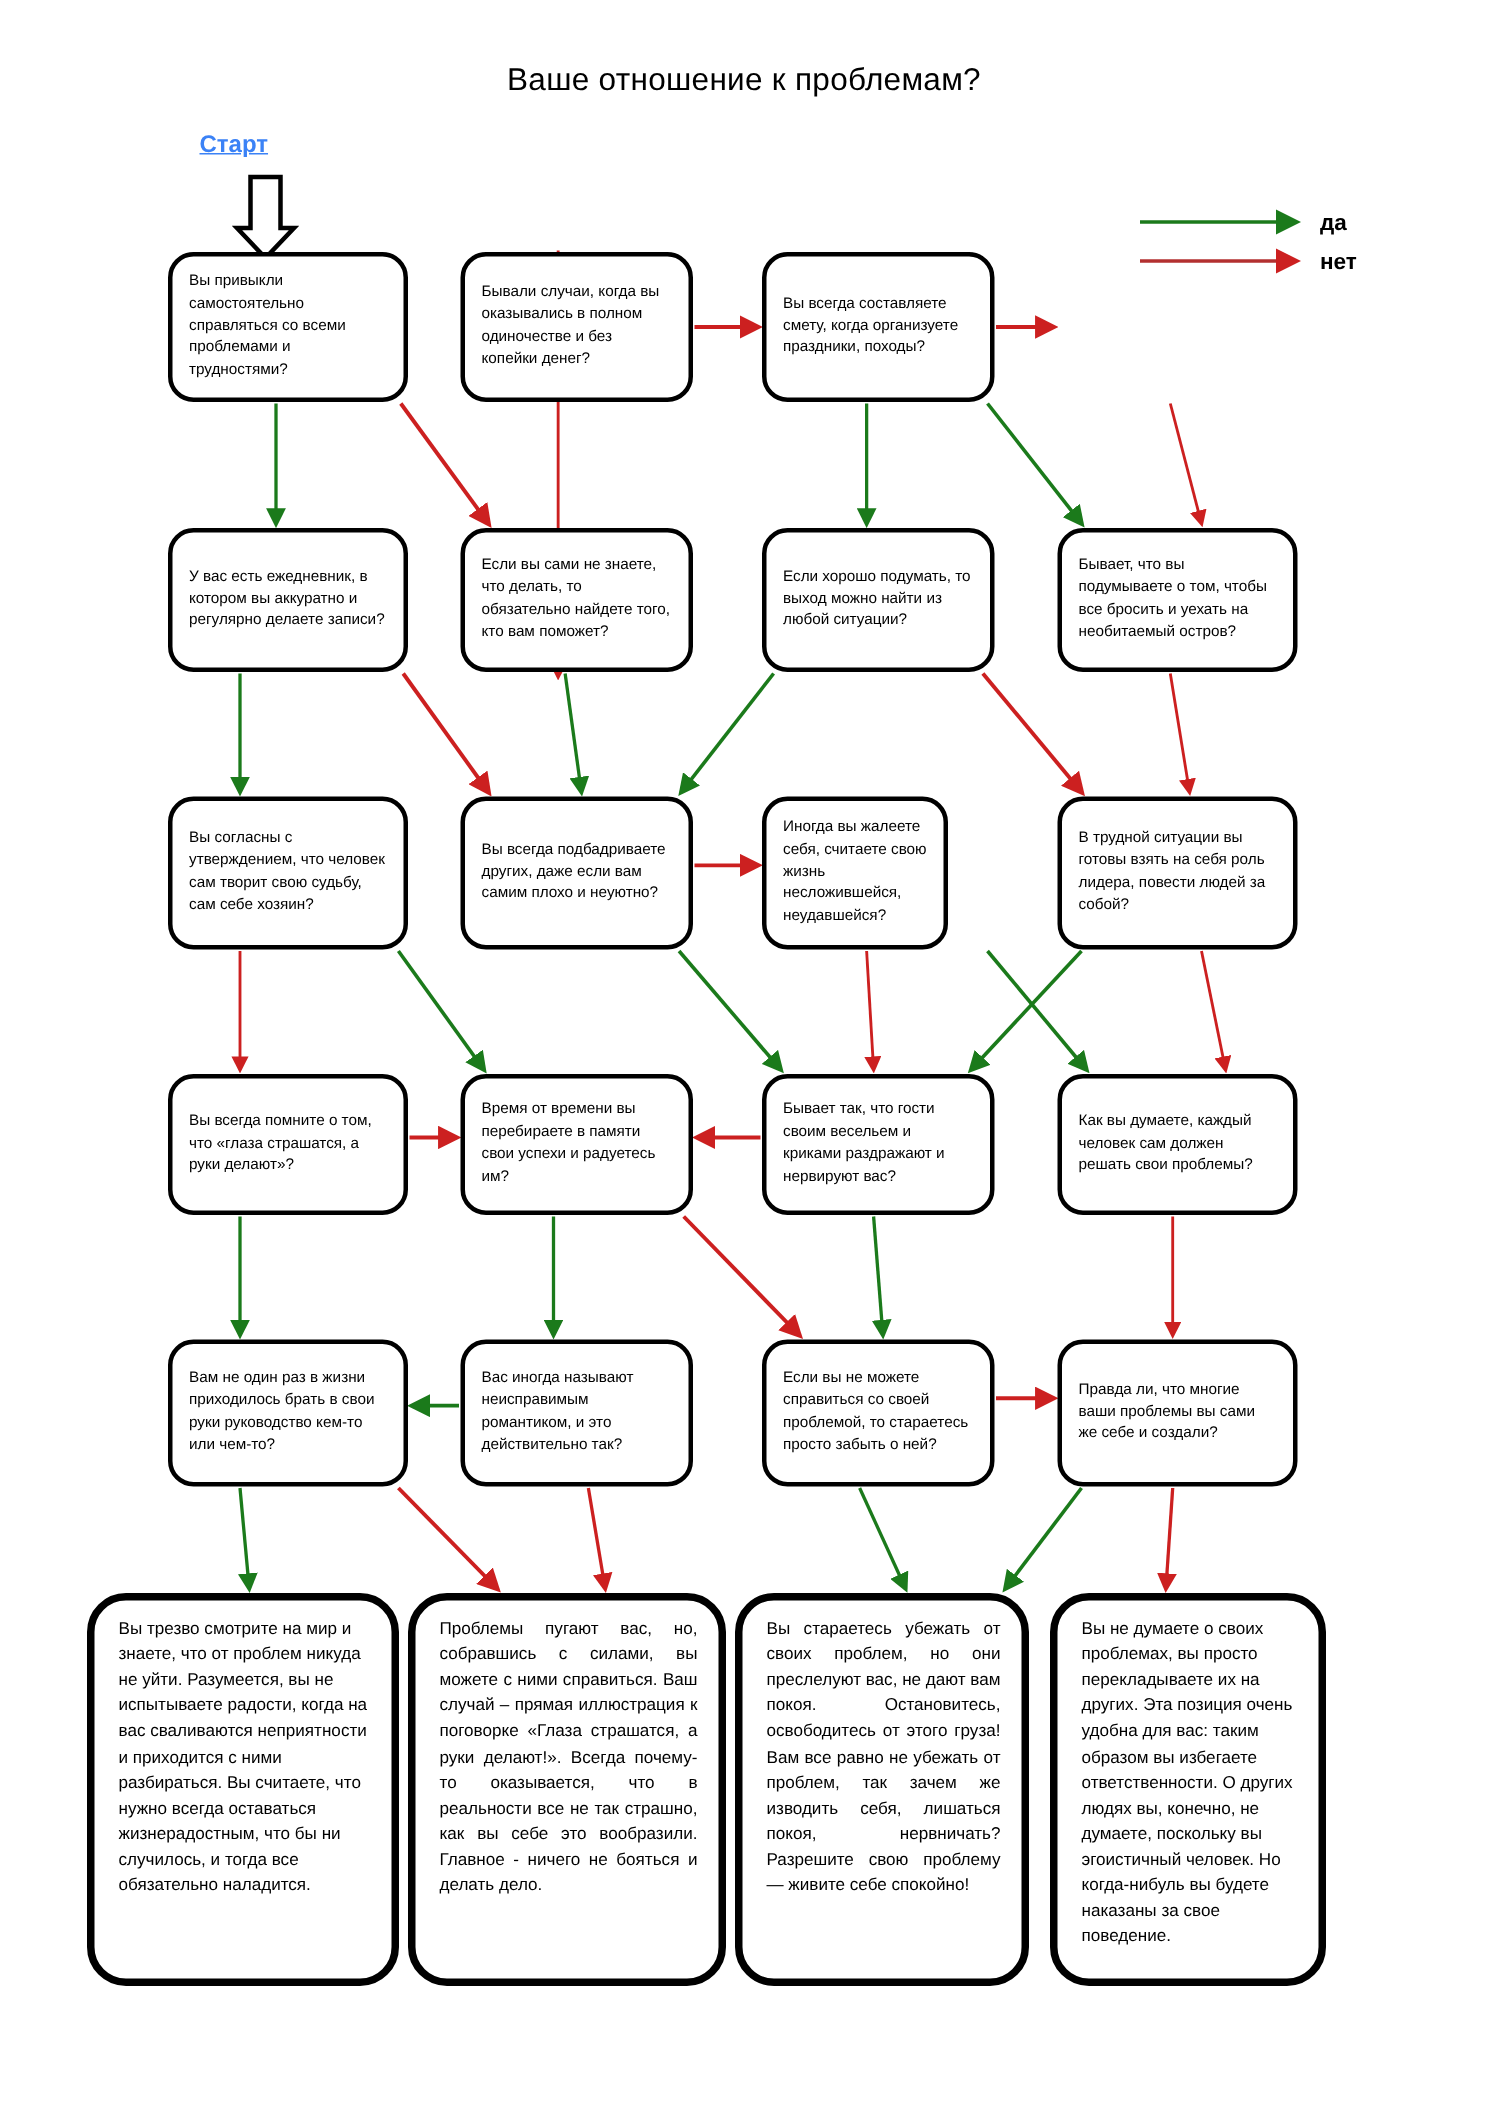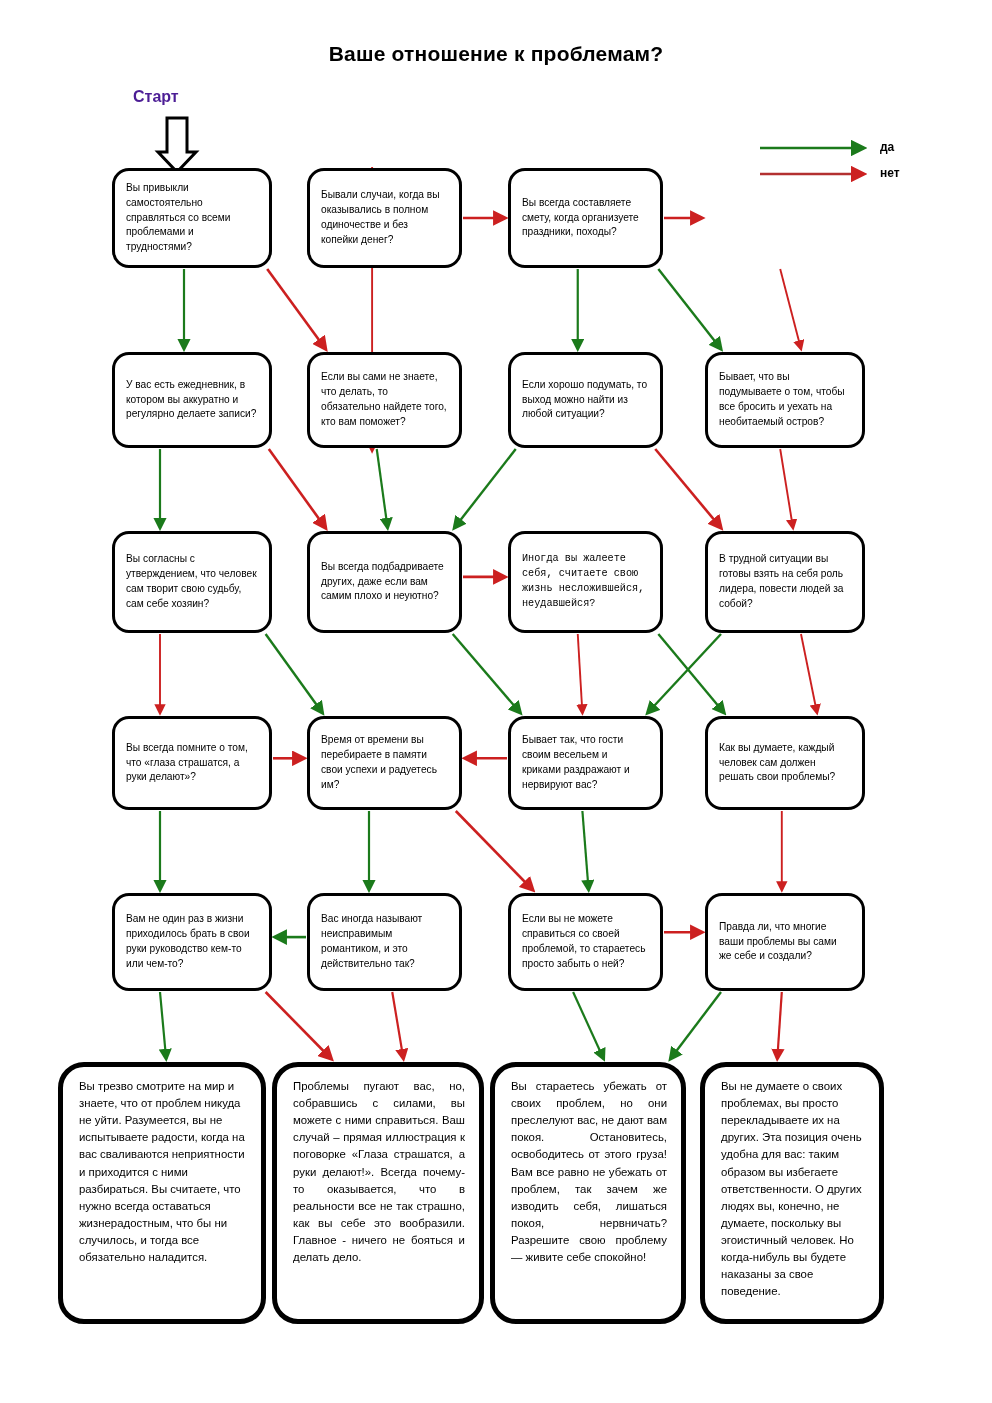--- a/index.html
+++ b/index.html
@@ -21,50 +21,51 @@
   }
 
   
   .title {
     position: absolute;
     left: 0;
     top: 42px;
     width: 992px;
     text-align: center;
     font-size: 21px;
-    font-weight: bold;
+    font-weight: normal;
     color: #000;
     letter-spacing: 0.2px;
   }
 
   
   .legend {
     position: absolute;
     left: 752px;
     top: 70px;
     width: 170px;
     height: 70px;
   }
   .legend-label {
     position: absolute;
-    font-size: 12px;
+    font-size: 15px;
     font-weight: bold;
     color: #000;
   }
   .legend-yes-label { left: 128px; top: 70px; }
   .legend-no-label  { left: 128px; top: 96px; }
 
   
   .start-label {
     position: absolute;
     left: 133px;
     top: 88px;
     font-size: 16px;
     font-weight: bold;
-    color: #4c1d95;
+    color: #3b82f6;
+    text-decoration: underline;
   }
 
   
   .node {
     position: absolute;
     box-sizing: border-box;
     border: 3.5px solid #000;
     border-radius: 17px;
     background: #fff;
     display: flex;
@@ -198,21 +199,21 @@
   <div class="node" id="n-q8" style="left: 705px; top: 352px; width: 160px; height: 96px;">
     <span class="txt">Бывает, что вы подумываете о том, чтобы все бросить и уехать на необитаемый остров?</span>
     </div>
 
   <div class="node" id="n-q9" style="left: 112px; top: 531px; width: 160px; height: 102px;">
     <span class="txt">Вы согласны с утверждением, что человек сам творит свою судьбу, сам себе хозяин?</span>
     </div>
   <div class="node" id="n-q10" style="left: 307px; top: 531px; width: 155px; height: 102px;">
     <span class="txt">Вы всегда подбадриваете других, даже если вам самим плохо и неуютно?</span>
     </div>
-  <div class="node" id="n-q11" style="left: 508px; top: 531px; width: 155px; height: 102px; font-family: Liberation Mono, monospace;">
+  <div class="node" id="n-q11" style="left: 508px; top: 531px; width: 124px; height: 102px;">
     <span class="txt">Иногда вы жалеете себя, считаете свою жизнь несложившейся, неудавшейся?</span>
     </div>
   <div class="node" id="n-q12" style="left: 705px; top: 531px; width: 160px; height: 102px;">
     <span class="txt">В трудной ситуации вы готовы взять на себя роль лидера, повести людей за собой?</span>
     </div>
 
   <div class="node" id="n-q13" style="left: 112px; top: 716px; width: 160px; height: 94px;">
     <span class="txt">Вы всегда помните о том, что «глаза страшатся, а руки делают»?</span>
     </div>
   <div class="node" id="n-q14" style="left: 307px; top: 716px; width: 155px; height: 94px;">

